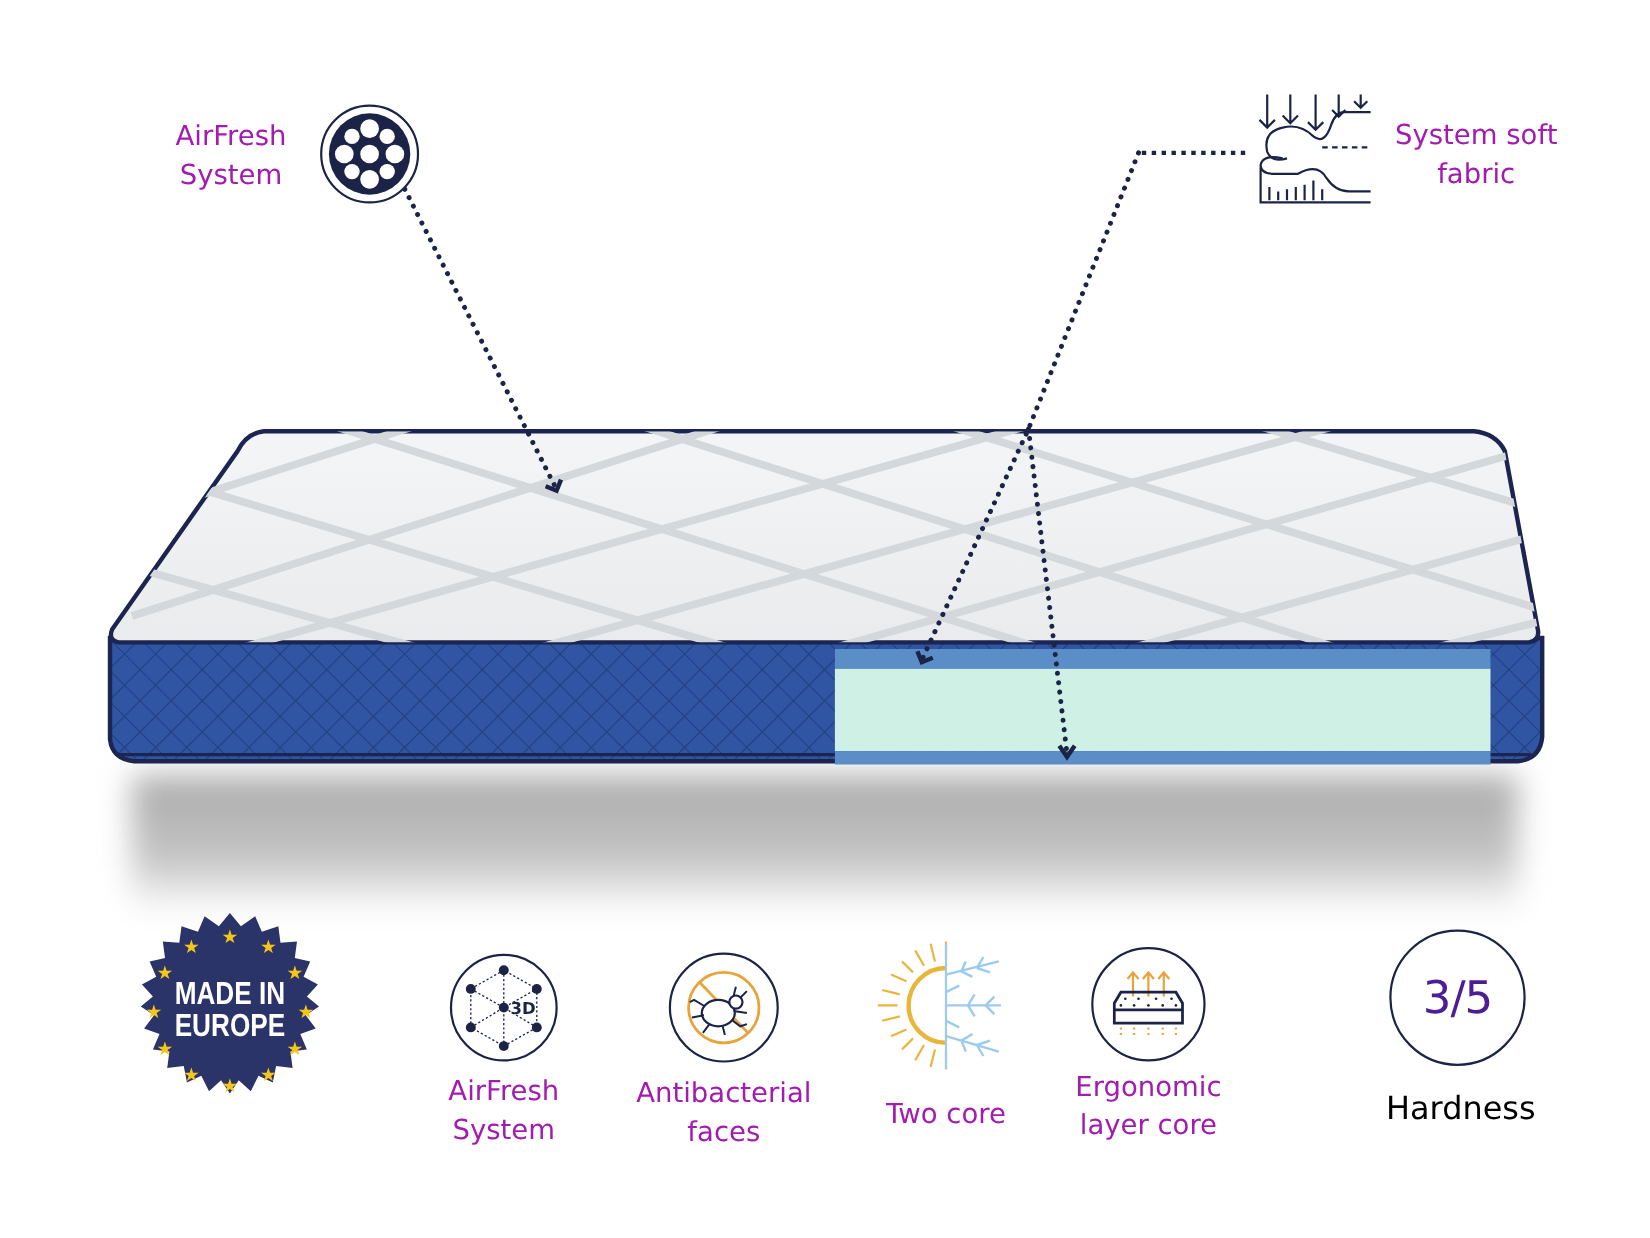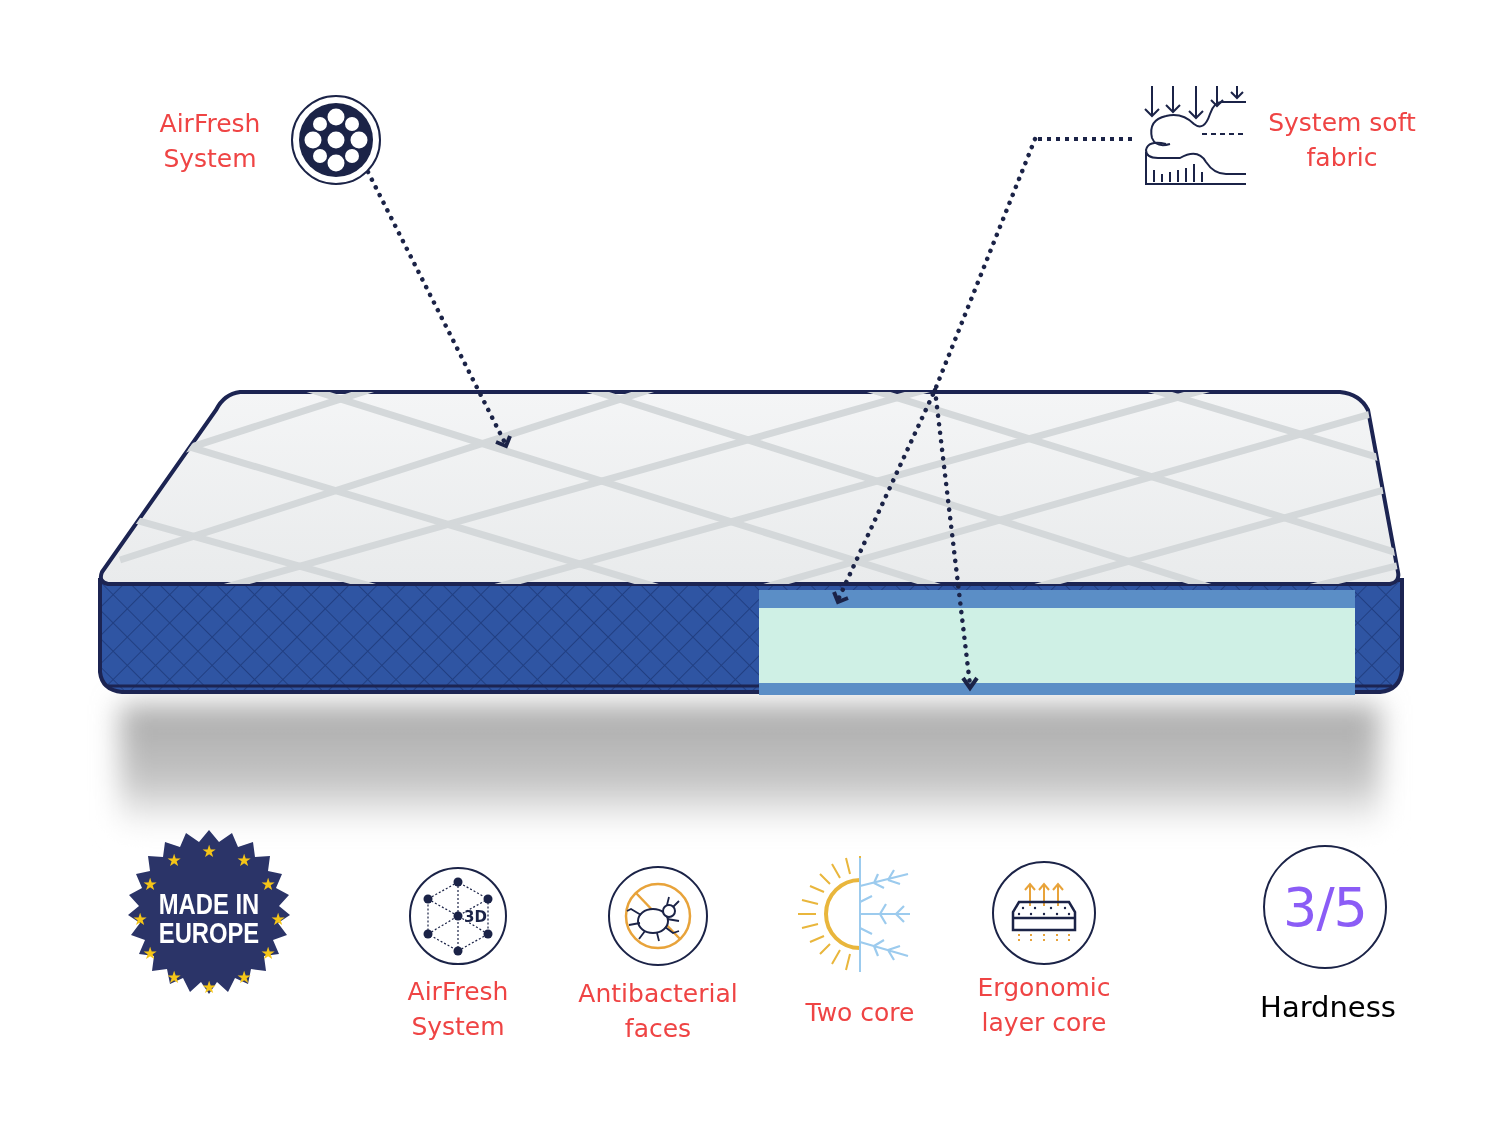--- a/index.html
+++ b/index.html
@@ -1,22 +1,22 @@
 <!DOCTYPE html>
 <html><head>
 <meta charset="utf-8">
 <style>
   html, body { margin: 0; padding: 0; background: #ffffff; }
   body { width: 1500px; height: 1125px; position: relative; overflow: hidden; font-family: "DejaVu Sans", "Liberation Sans", sans-serif; color: #1b2440; }
   .abs { position: absolute; }
-  .label { position: absolute; text-align: center; font-size: 25px; line-height: 35px; color: #ef4444; }
+  .label { position: absolute; text-align: center; font-size: 25px; line-height: 35px; color: #a21caf; }
   .callout-label { font-size: 25px; line-height: 35px; }
   .overlay { position: absolute; left: 0; top: 0; width: 1500px; height: 1125px; pointer-events: none; }
   .feature { position: absolute; }
-  .hardness-num { position: absolute; left: 1263px; top: 845px; width: 124px; height: 124px; border: 2.5px solid #1b2347; border-radius: 50%; box-sizing: border-box; display: flex; align-items: center; justify-content: center; font-size: 54px; color: #8b5cf6; letter-spacing: -1px; }
+  .hardness-num { position: absolute; left: 1263px; top: 845px; width: 124px; height: 124px; border: 2.5px solid #1b2347; border-radius: 50%; box-sizing: border-box; display: flex; align-items: center; justify-content: center; font-size: 41px; color: #4c1d95; letter-spacing: -1px; }
   .hardness-label { left: 1238px; top: 990px; width: 180px; font-size: 29px; color: #000000; }
 </style>
 </head>
 <body>
 
 <svg class="overlay" width="1500" height="1125" viewBox="0 0 1500 1125">
   <defs>
     <linearGradient id="shadowGrad" x1="0" y1="0" x2="0" y2="1">
       <stop offset="0" stop-color="#a9a9a9"></stop>
       <stop offset="0.6" stop-color="#c4c4c4"></stop>

